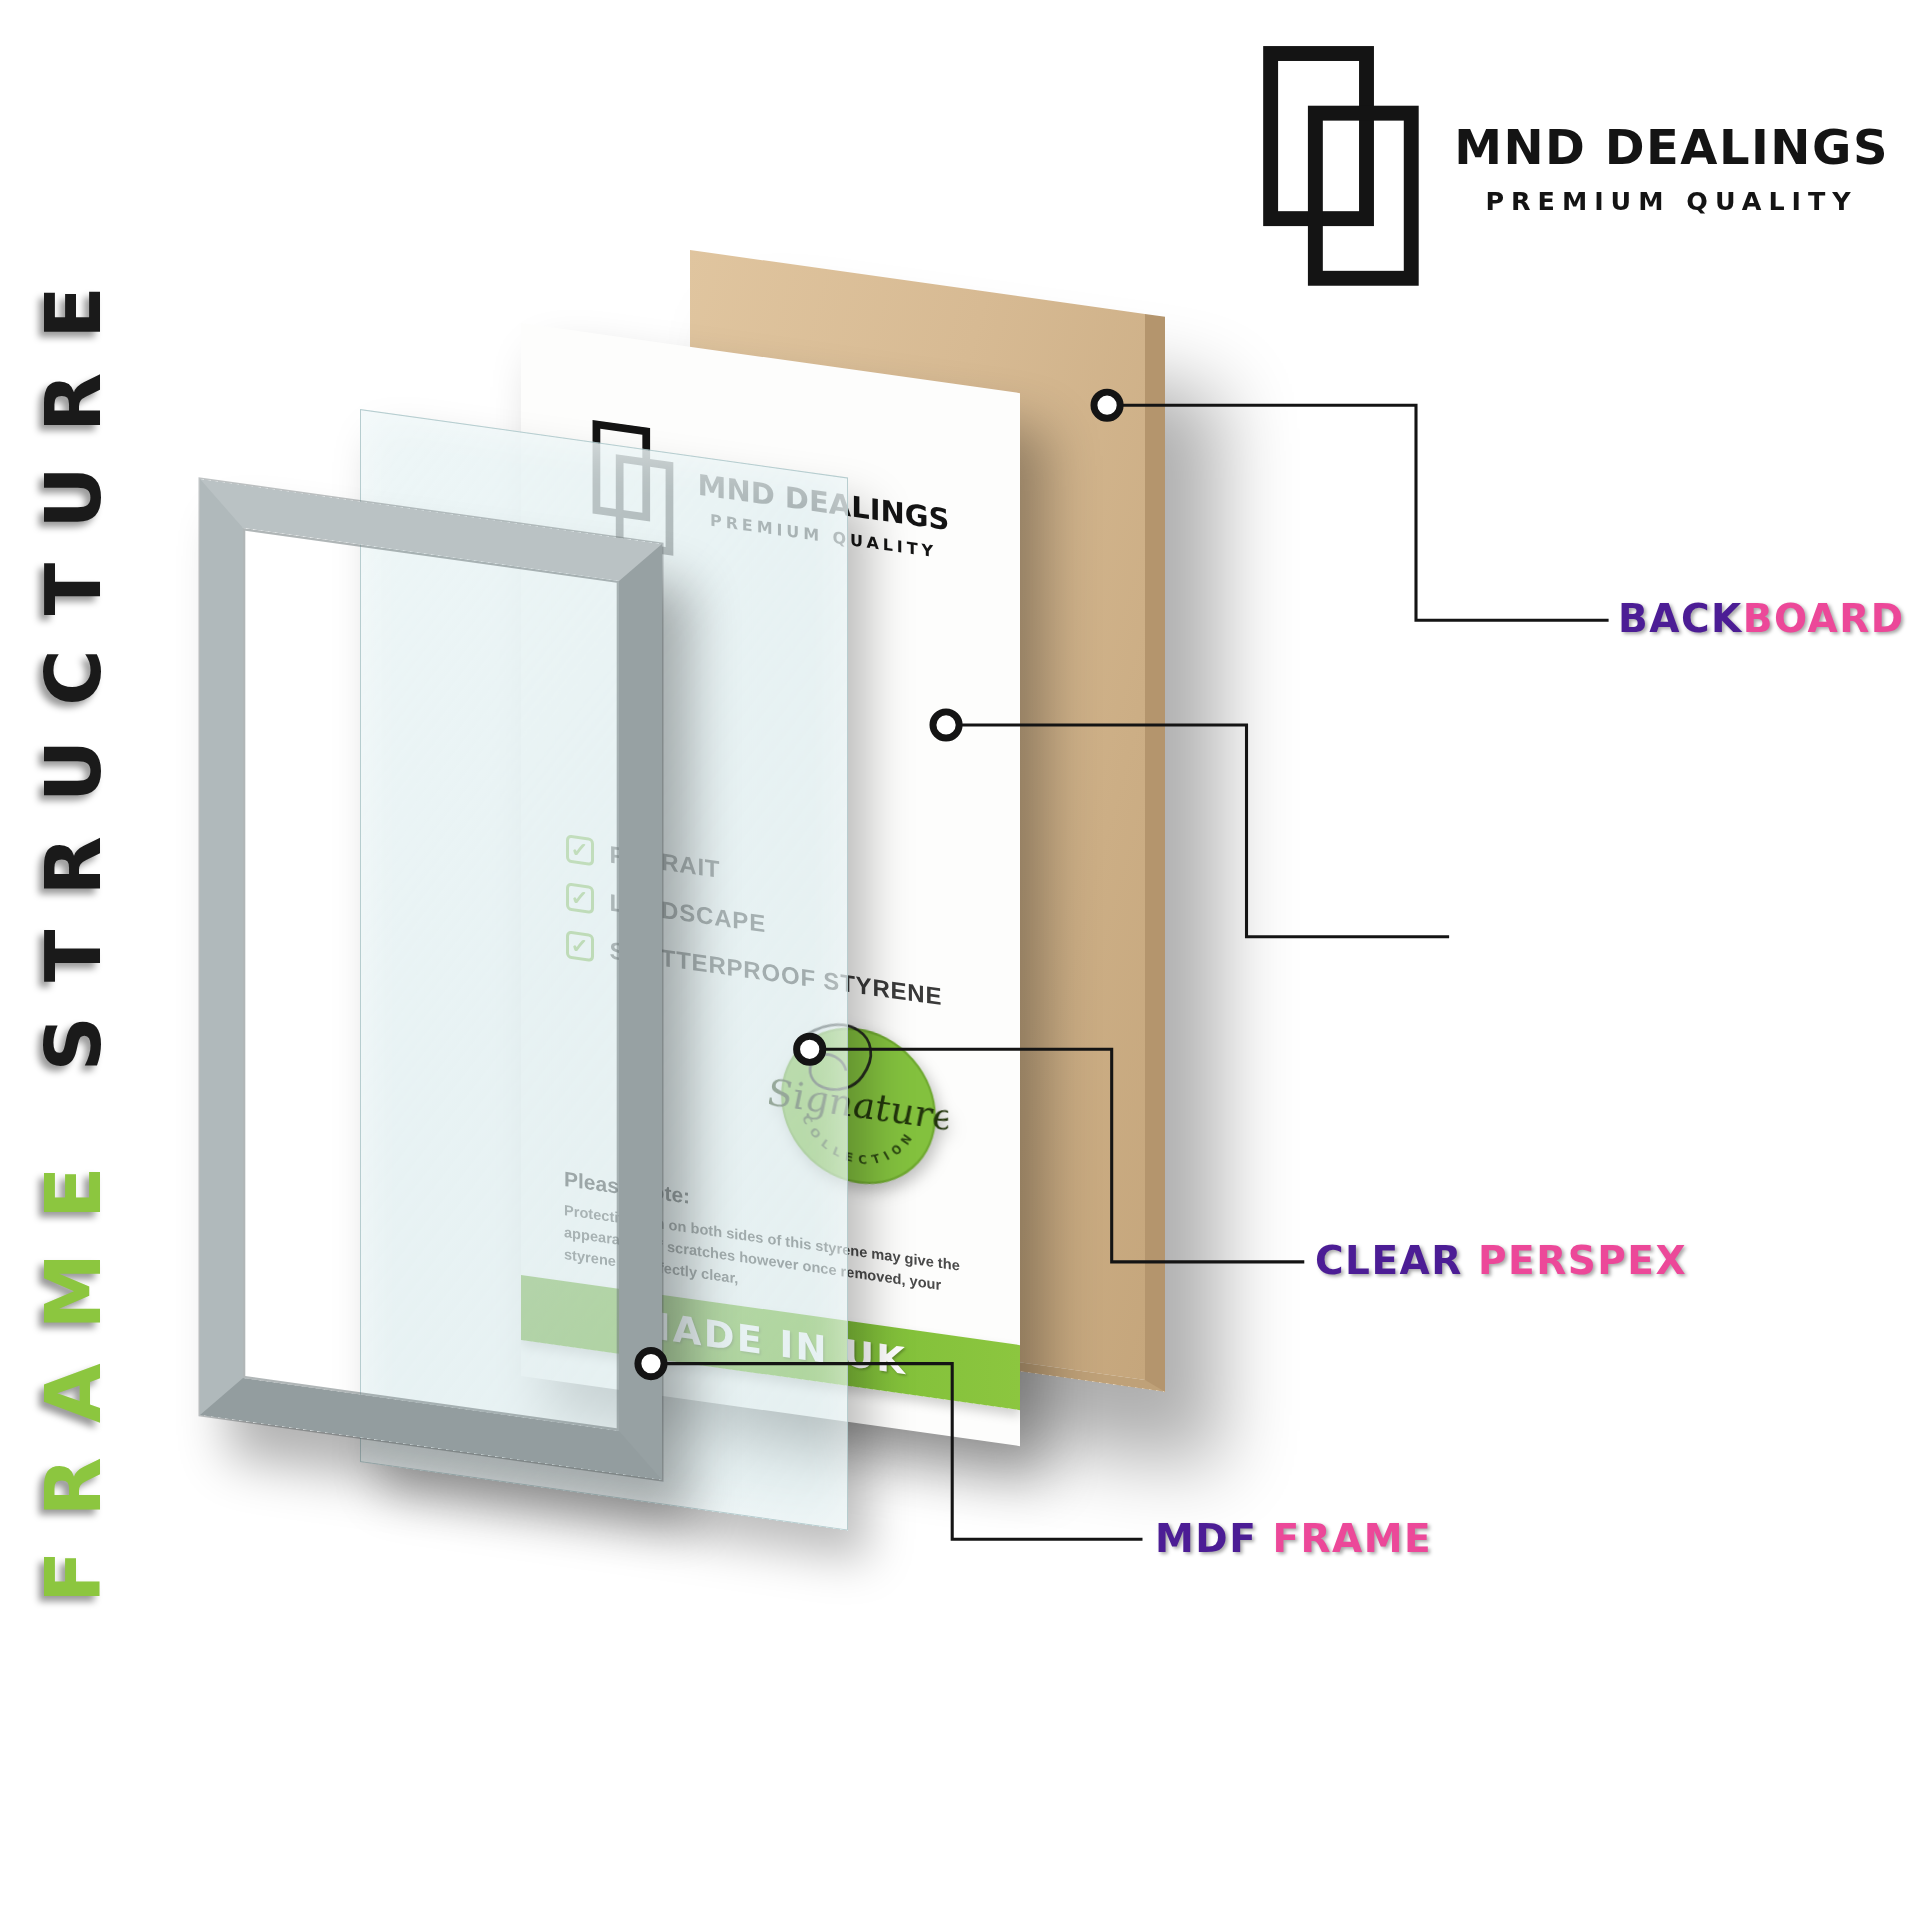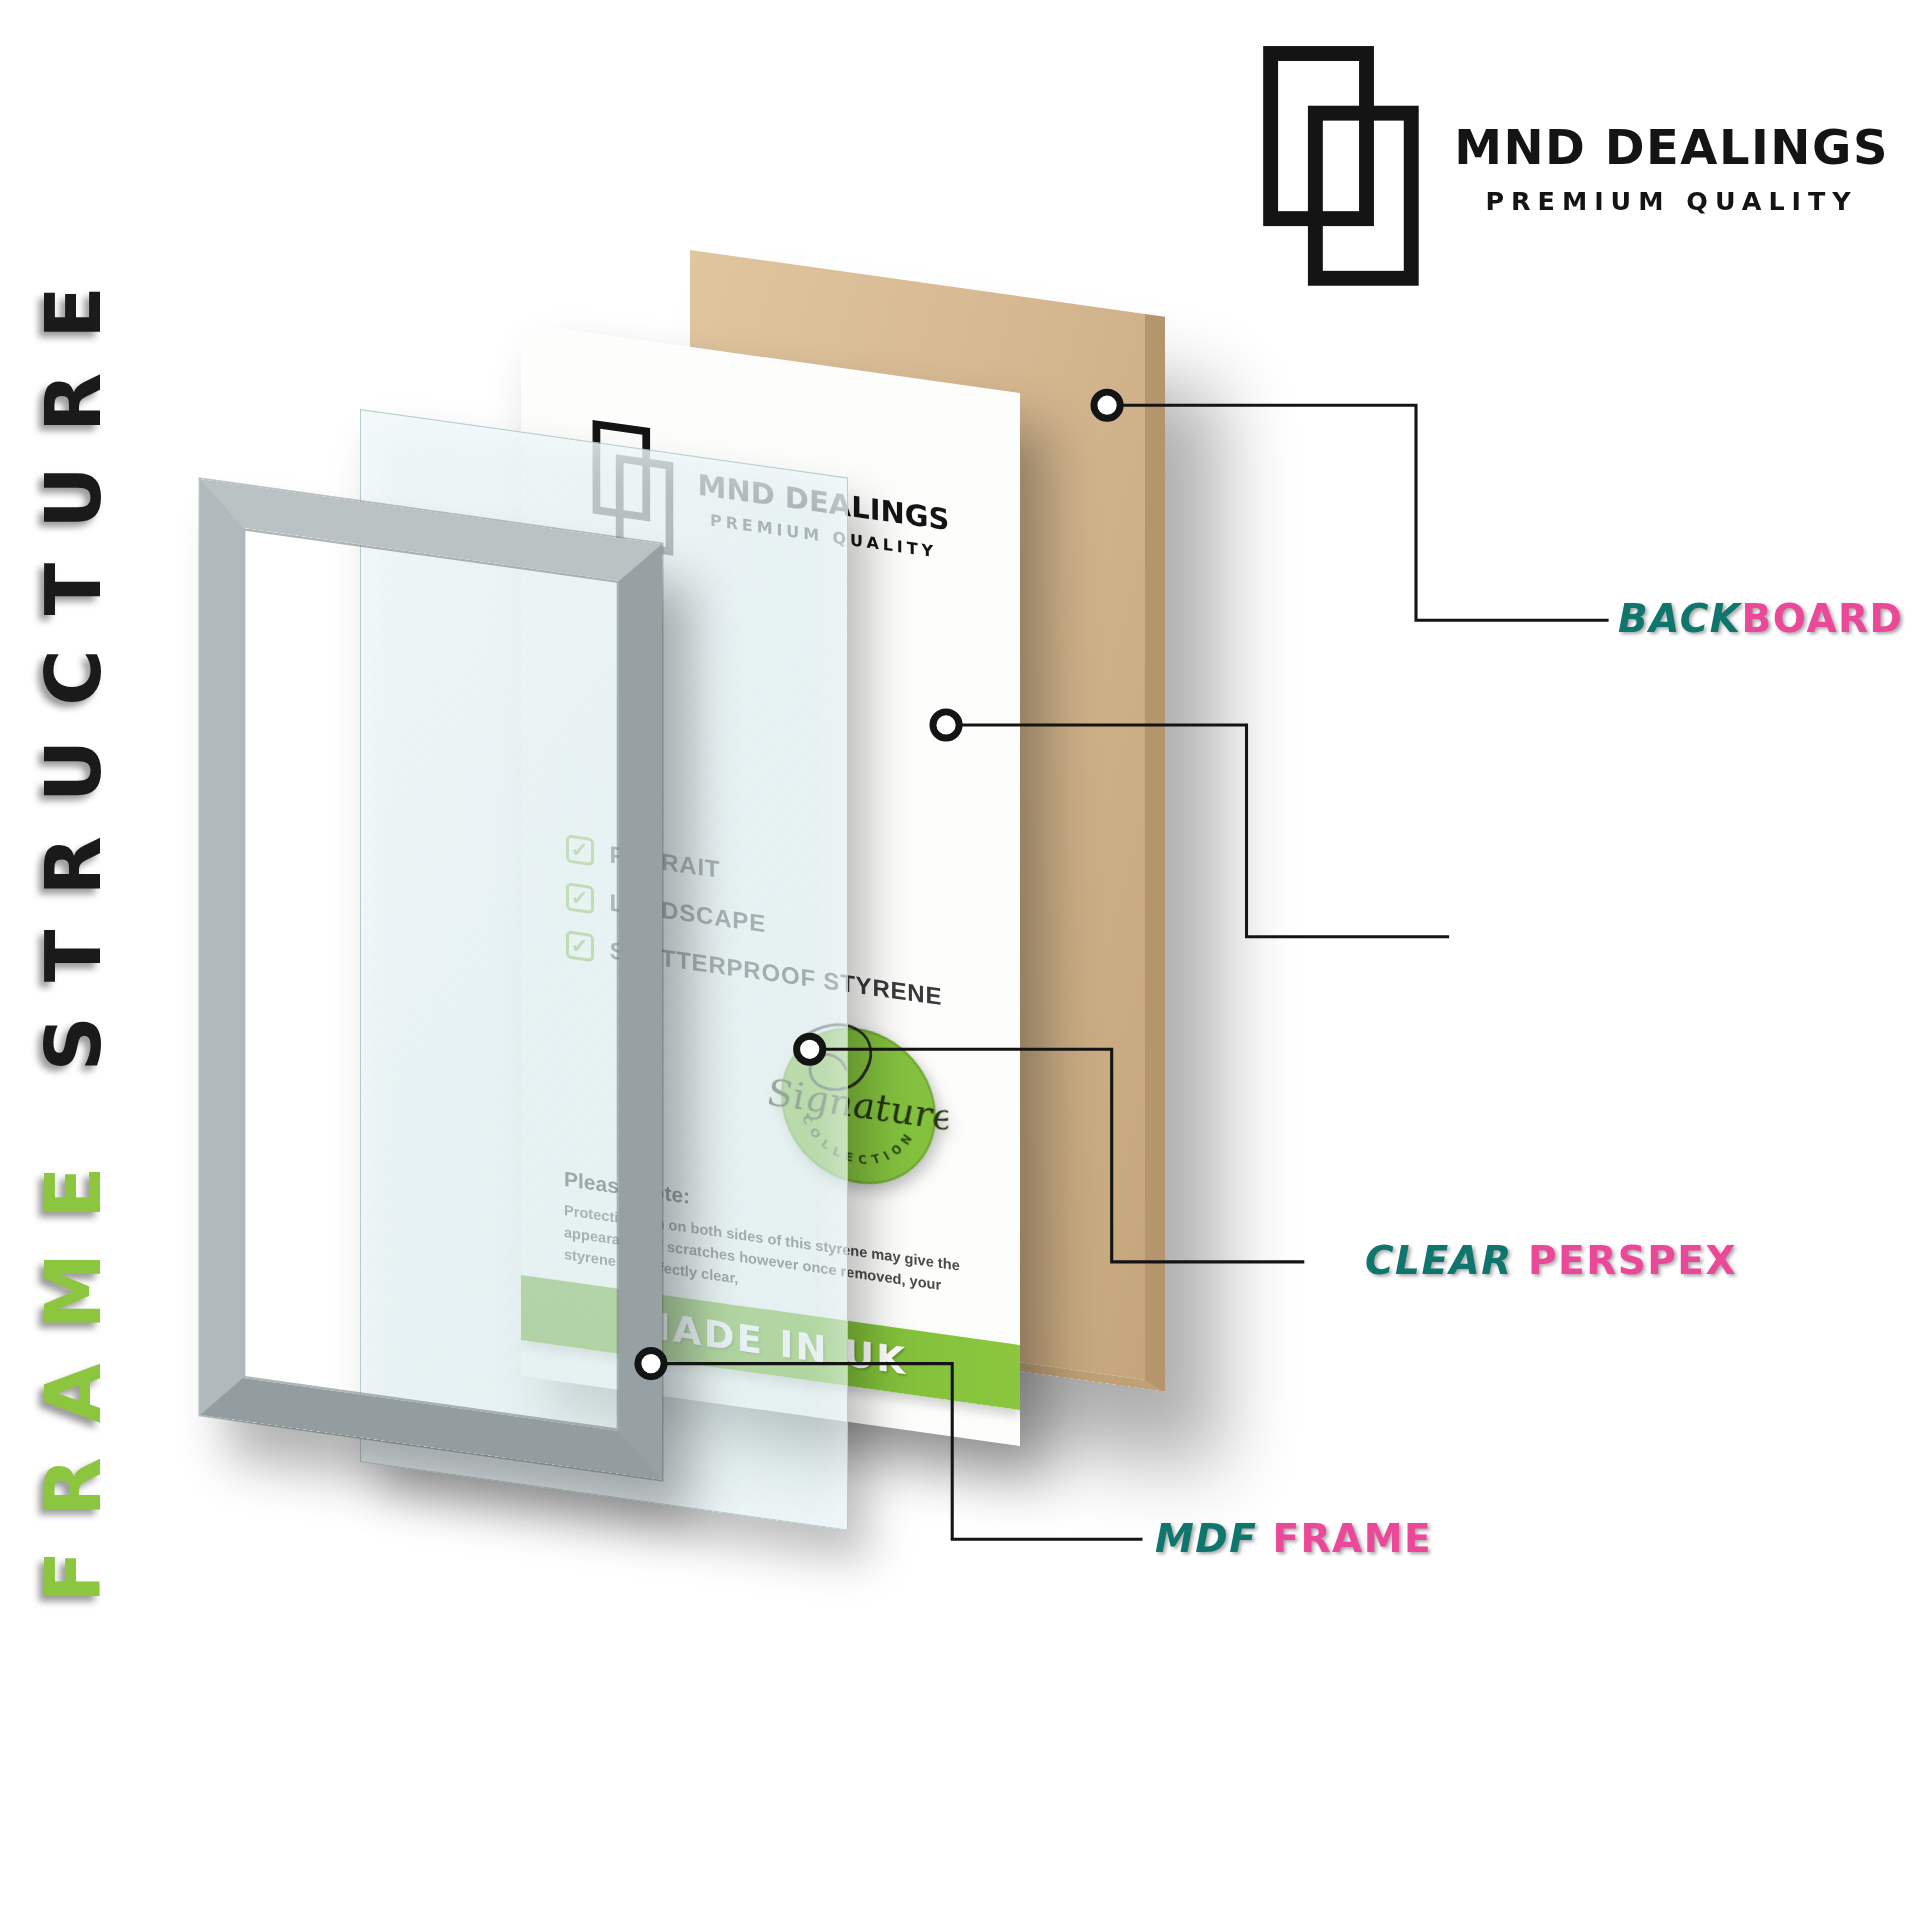--- a/index.html
+++ b/index.html
@@ -90,21 +90,21 @@
   
   .callouts{ position:absolute; left:0; top:0; width:1926px; height:1926px; z-index:10; pointer-events:none; }
   .callouts polyline{ fill:none; stroke:#141414; stroke-width:4px; }
   .callouts circle{ fill:#ffffff; stroke:#141414; stroke-width:9px; }
 
   .callout-label{
     position:absolute; z-index:11; white-space:nowrap;
     font-family:"DejaVu Sans",sans-serif; font-weight:bold; font-size:39px; letter-spacing:1.5px;
     text-shadow:2.3px 2.3px 3.9px rgba(0,0,0,0.35);
   }
-  .callout-label .g{ color:#0f766e;font-style:italic; }
+  .callout-label .g{ color:#4c1d95; }
   .callout-label .b{ color:#ec4899; }
 </style>
 </head>
 <body>
 
 <div class="page">
 
   <svg style="position:absolute;width:0;height:0" aria-hidden="true">
     <defs>
       <symbol id="frame-icon" viewBox="0 0 150 230">
@@ -186,18 +186,18 @@
     <polyline points="1051,1362 1443,1362 1443,1638 1693,1638"></polyline>
     <circle cx="1051" cy="1362" r="17"></circle>
 
     <polyline points="845,1770 1236,1770 1236,1998 1483,1998"></polyline>
     <circle cx="845" cy="1770" r="17"></circle>
   </svg>
 
   <div class="callout-label" style="left:1618px; top:596px;"><span class="g">BACK</span><span class="b">BOARD</span></div>
 
 
-  <div class="callout-label" style="left:1365px; top:1238px;"><span class="g">CLEAR </span><span class="b">PERSPEX</span></div>
+  <div class="callout-label" style="left:1315px; top:1238px;"><span class="g">CLEAR </span><span class="b">PERSPEX</span></div>
 
   <div class="callout-label" style="left:1155px; top:1516px;text-align:center;"><span class="g">MDF </span><span class="b">FRAME</span></div>
 
 </div>
 
 
 </body></html>

